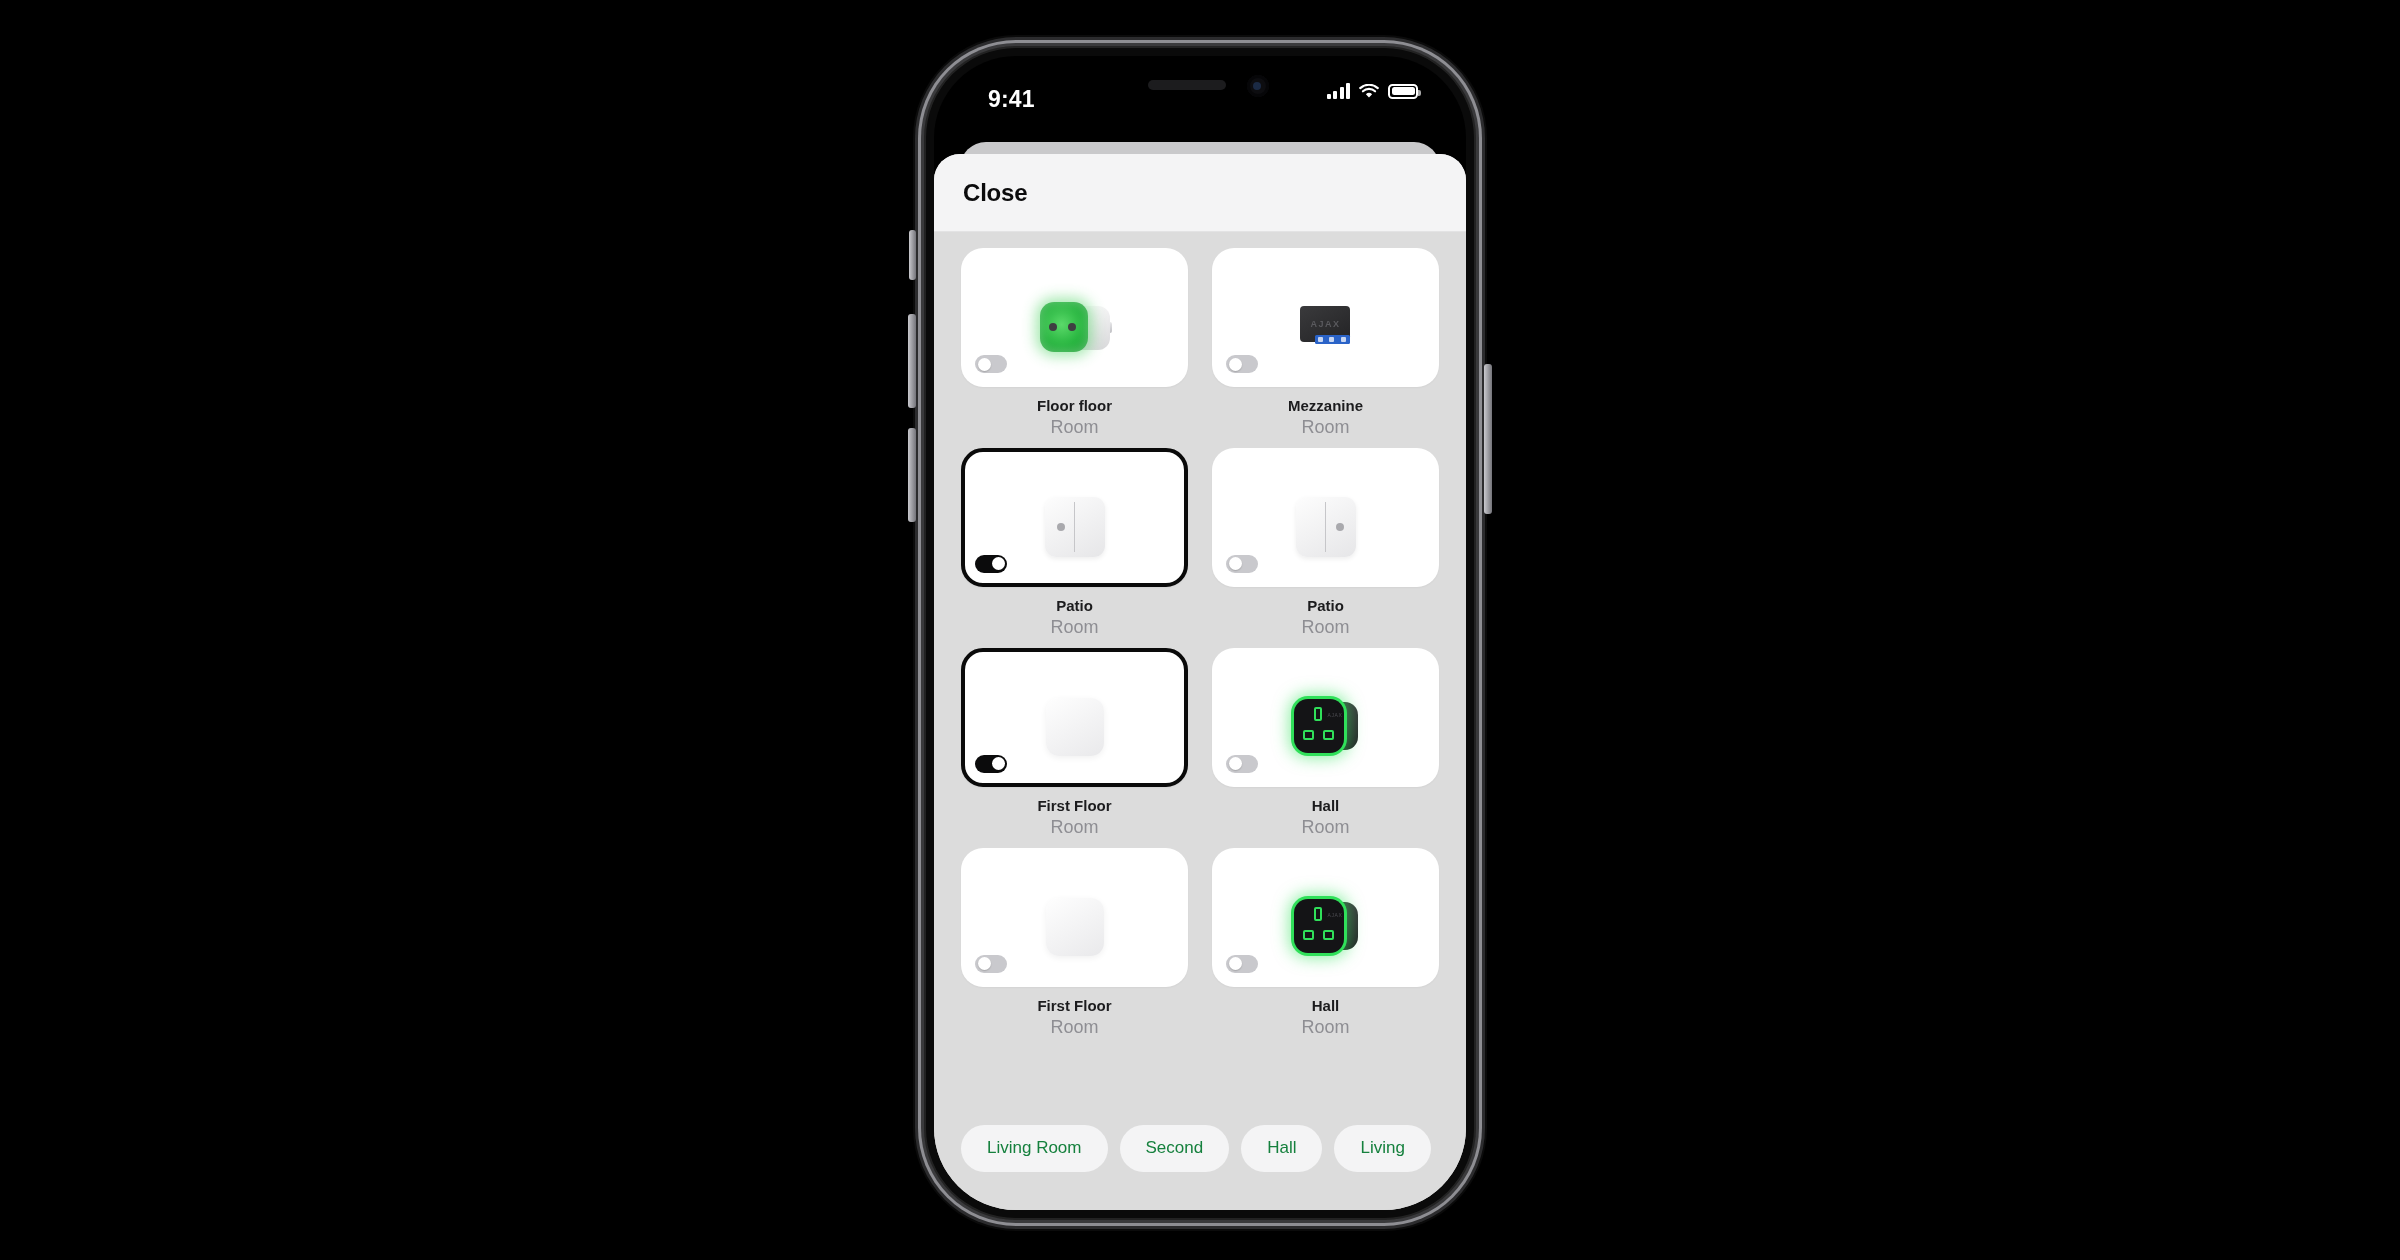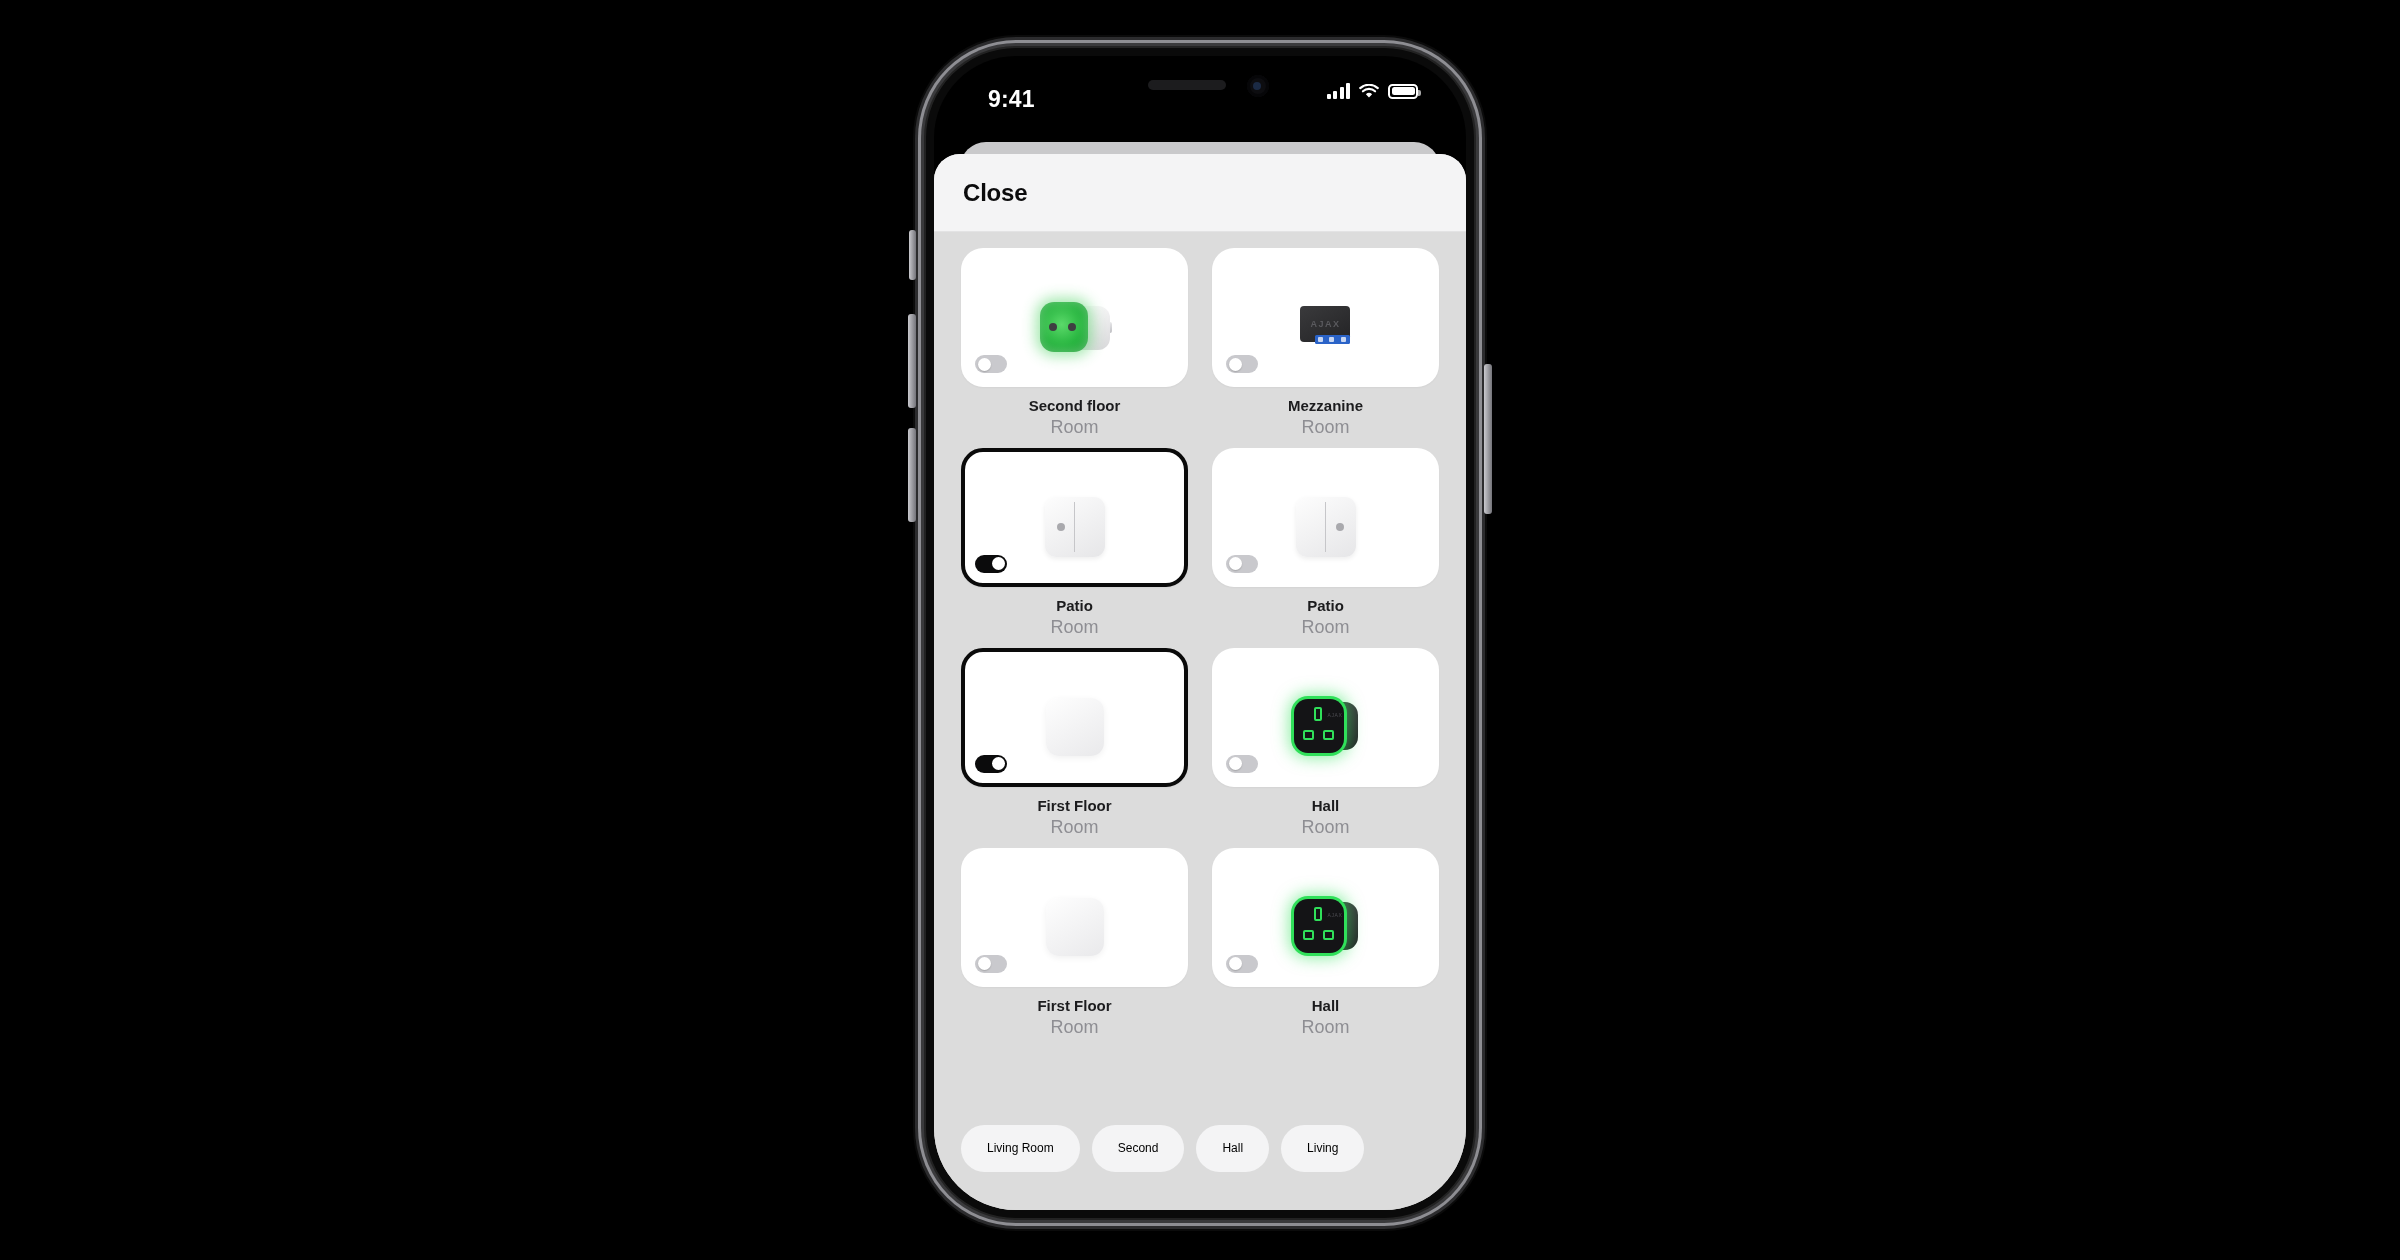--- a/index.html
+++ b/index.html
@@ -170,21 +170,21 @@
     height:98px; background:#dcdcdc;
     display:flex; align-items:center; gap:12px;
     padding:0 0 26px 27px;
     overflow:hidden;
   }
   .chip {
     flex:0 0 auto;
     height:47px; padding:0 26px;
     display:flex; align-items:center; justify-content:center;
     background:#f4f4f5; border-radius:24px;
-    font-size:12px; color:#000000; white-space:nowrap;
+    font-size:17px; color:#15803d; white-space:nowrap;
     cursor:pointer;
   }
 
   
   .art { position:relative;margin-top:20px; }
 
   
   .art-euplug { width:74px; height:56px; }
   .art-euplug .body {
     position:absolute; left:30px; top:6px; width:42px; height:44px;
@@ -338,21 +338,21 @@
                       <span class="body"></span>
                       <span class="face"></span>
                       <span class="hole l"></span>
                       <span class="hole r"></span>
                     </div>
                   </div>
                   <div class="toggle">
                     <i></i>
                   </div>
                 </div>
-                <div class="device-name">Second floor</div>
+                <div class="device-name">Floor floor</div>
                 <div class="device-sub">Room</div>
               </div>
               <div class="device">
                 <div class="device-card">
                   <div class="device-img">
                     <div class="art art-relay">
                       <span class="box"></span>
                       <span class="logo">AJAX</span>
                       <span class="term">
                         <s></s>

